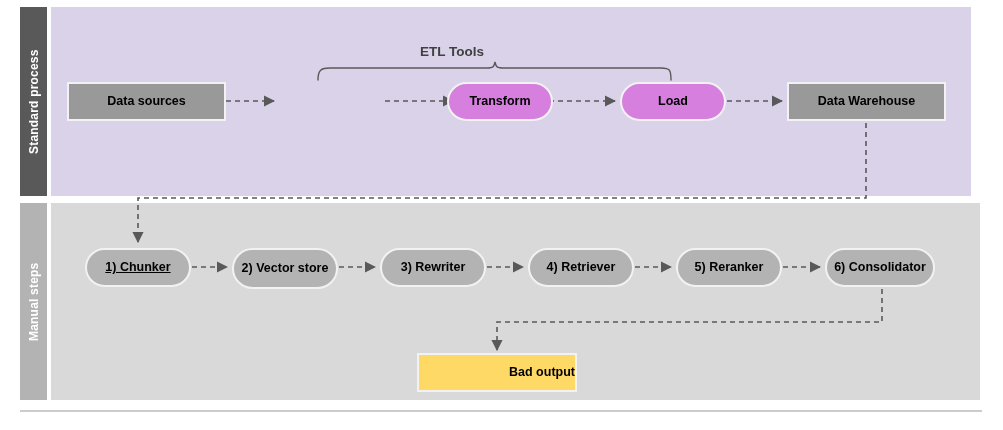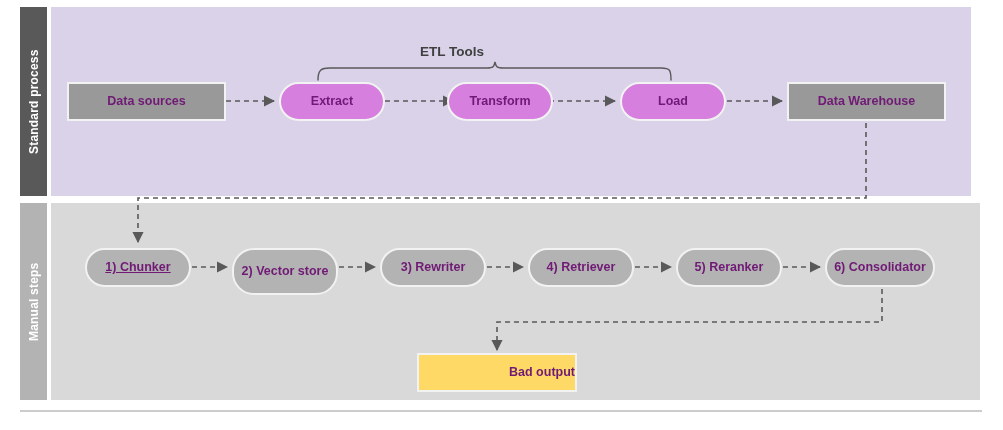--- a/index.html
+++ b/index.html
@@ -53,21 +53,21 @@
     background: #d9d9d9;
   }
 
   
   .node {
     position: absolute;
     display: flex;
     align-items: center;
     justify-content: center;
     text-align: center;
-    color: #701a75;
+    color: #000000;
     font-weight: bold;
     font-size: 12.5px;
     line-height: 1.15;
     box-sizing: border-box;
     border: 2px solid #f2f2f2;
   }
   .rect { border-radius: 0; }
   .pill { border-radius: 22px; }
   .gray-node   { background: #999999; }
   .purple-node { background: #d67fdf; }
@@ -145,41 +145,38 @@
     <path d="M 318 80 C 318 70 321 68 330 68 L 487 68 C 494 68 494 66 495 62
              C 496 66 496 68 503 68 L 661 68 C 670 68 671 70 671 80" stroke="#595959" stroke-width="1.4" fill="none" stroke-linecap="round"></path>
   </svg>
 
   <div id="etl-label">ETL Tools</div>
 
   <div class="node rect gray-node" style="left:67px;  top:82px;  width:159px; height:39px;">
     <span>Data sources</span>
   </div>
 
-  <div class="node pill purple-node" style="left:279px; top:82px; width:106px; height:39px;">
-    <span>Extract</span>
-  </div>
 
   <div class="node pill purple-node" style="left:447px; top:82px; width:106px; height:39px;text-align:right;">
     <span>Transform</span>
   </div>
 
   <div class="node pill purple-node" style="left:620px; top:82px; width:106px; height:39px;">
     <span>Load</span>
   </div>
 
   <div class="node rect gray-node" style="left:787px; top:82px; width:159px; height:39px;">
     <span>Data Warehouse</span>
   </div>
 
   <div class="node pill step-node" style="left:85px;  top:248px; width:106px; height:39px;text-decoration:underline;">
     <span>1) Chunker</span>
   </div>
 
-  <div class="node pill step-node" style="left:232px; top:248px; width:106px; height:47px;">
+  <div class="node pill step-node" style="left:232px; top:248px; width:106px; height:41px;">
     <span>2) Vector store</span>
   </div>
 
   <div class="node pill step-node" style="left:380px; top:248px; width:106px; height:39px;">
     <span>3) Rewriter</span>
   </div>
 
   <div class="node pill step-node" style="left:528px; top:248px; width:106px; height:39px;">
     <span>4) Retriever</span>
   </div>

